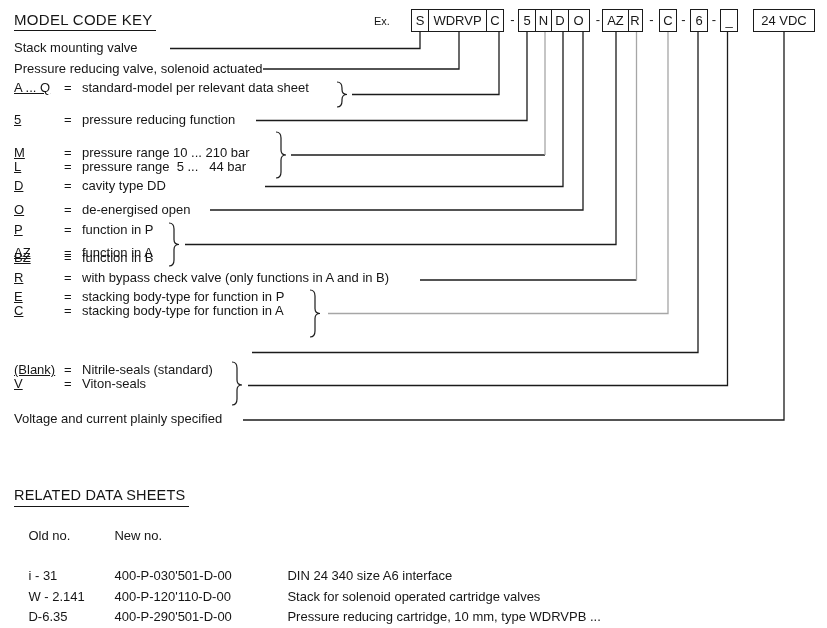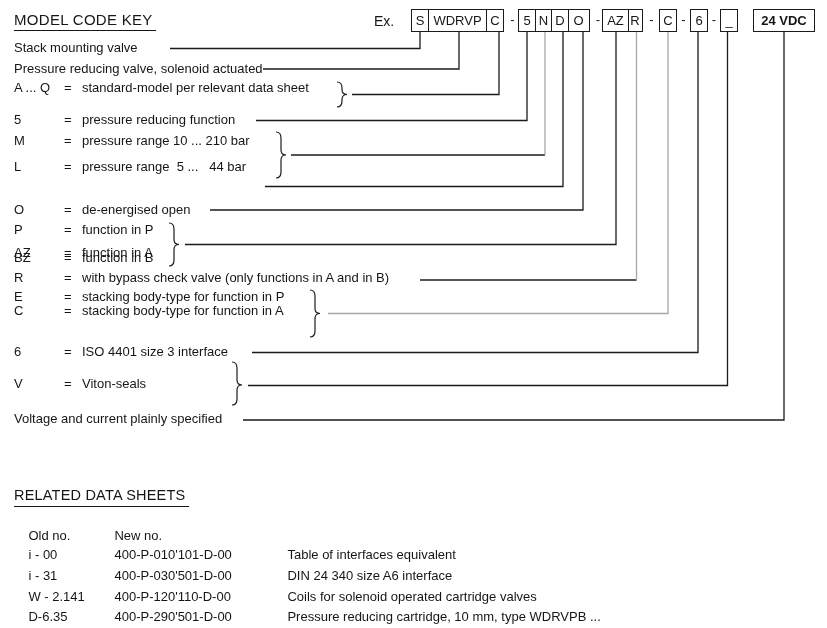--- a/index.html
+++ b/index.html
@@ -9,32 +9,32 @@
     color:#161616;overflow:hidden;padding-left:48px;
   }
   .abs{position:absolute;}
   
   .h-title{
     font-size:15px;line-height:16px;letter-spacing:.3px;
     border-bottom:1.4px solid #161616;padding:0 3px 2px 0;
     white-space:pre;
   }
   
-  .ex-label{font-size:14px;line-height:14px;}
+  .ex-label{font-size:11px;line-height:14px;}
   .grp{display:flex;top:9px;height:23px;}
   .cell{
     box-sizing:border-box;height:23px;border:1.5px solid #1b1b1b;
     margin-left:-1.5px;display:flex;align-items:center;justify-content:center;
     font-size:13px;white-space:pre;background:#fff;
   }
   .cell:first-child{margin-left:0;}
   .dash{top:9px;height:23px;line-height:22px;text-align:center;font-size:13px;}
   
   .krow{left:14px;font-size:13px;line-height:14px;white-space:pre;}
-  .kcode{display:inline-block;width:50px;white-space:pre;}
+  .kcode{display:inline-block;width:50px;white-space:pre;text-decoration:underline;}
   .keq{display:inline-block;width:18px;white-space:pre;}
   .ktext{white-space:pre;}
   
   .rt-title{
     font-size:14.5px;line-height:15px;letter-spacing:.2px;
     border-bottom:1.4px solid #161616;padding:0 4px 3px 0;white-space:pre;
   }
   .trow{left:14px;font-size:13px;line-height:14px;white-space:pre;}
   .t-old{display:inline-block;width:86px;white-space:pre;}
   .t-new{display:inline-block;width:173px;white-space:pre;}
@@ -99,51 +99,49 @@
     <div class="cell" style="width:18px">C</div>
   </div>
   <div class="abs dash" style="left:677px;width:13px;">-</div>
   <div class="abs grp" style="left:690px;">
     <div class="cell" style="width:18px">6</div>
   </div>
   <div class="abs dash" style="left:708px;width:12px;">-</div>
   <div class="abs grp" style="left:720px;">
     <div class="cell" style="width:18px">_</div>
   </div>
-  <div class="abs grp" style="left:753px;font-weight:bold;">
+  <div class="abs grp" style="left:753px;">
     <div class="cell" style="width:62px">24 VDC</div>
   </div>
 
   <div class="abs krow" style="top:41px"><span class="ktext">Stack mounting valve</span></div>
   <div class="abs krow" style="top:62px"><span class="ktext">Pressure reducing valve, solenoid actuated</span></div>
   <div class="abs krow" style="top:81px"><span class="kcode">A ... Q</span><span class="keq">=</span><span class="ktext">standard-model per relevant data sheet</span></div>
   <div class="abs krow" style="top:113px"><span class="kcode">5</span><span class="keq">=</span><span class="ktext">pressure reducing function</span></div>
-  <div class="abs krow" style="top:134px"><span class="kcode">M</span><span class="keq">=</span><span class="ktext">pressure range 10 ... 210 bar</span></div>
+  <div class="abs krow" style="top:146px"><span class="kcode">M</span><span class="keq">=</span><span class="ktext">pressure range 10 ... 210 bar</span></div>
   <div class="abs krow" style="top:160px"><span class="kcode">L</span><span class="keq">=</span><span class="ktext">pressure range  5 ...   44 bar</span></div>
+  <div class="abs krow" style="top:179px"><span class="kcode">D</span><span class="keq">=</span><span class="ktext">cavity type DD</span></div>
   <div class="abs krow" style="top:203px"><span class="kcode">O</span><span class="keq">=</span><span class="ktext">de-energised open</span></div>
   <div class="abs krow" style="top:223px"><span class="kcode">P</span><span class="keq">=</span><span class="ktext">function in P</span></div>
   <div class="abs krow" style="top:246px"><span class="kcode">AZ</span><span class="keq">=</span><span class="ktext">function in A</span></div>
   <div class="abs krow" style="top:251px"><span class="kcode">BZ</span><span class="keq">=</span><span class="ktext">function in B</span></div>
   <div class="abs krow" style="top:271px"><span class="kcode">R</span><span class="keq">=</span><span class="ktext">with bypass check valve (only functions in A and in B)</span></div>
   <div class="abs krow" style="top:290px"><span class="kcode">E</span><span class="keq">=</span><span class="ktext">stacking body-type for function in P</span></div>
   <div class="abs krow" style="top:304px"><span class="kcode">C</span><span class="keq">=</span><span class="ktext">stacking body-type for function in A</span></div>
-  <div class="abs krow" style="top:345px"><span class="kcode">6</span><span class="keq">=</span><span class="ktext">ISO 4401 size 3 interface</span></div>
+  <div class="abs krow" style="top:363px"><span class="kcode">(Blank)</span><span class="keq">=</span><span class="ktext">Nitrile-seals (standard)</span></div>
   <div class="abs krow" style="top:377px"><span class="kcode">V</span><span class="keq">=</span><span class="ktext">Viton-seals</span></div>
   <div class="abs krow" style="top:412px"><span class="ktext">Voltage and current plainly specified</span></div>
 
   <div class="abs rt-title" style="left:14px;top:488px;">RELATED DATA SHEETS</div>
   <div class="abs trow" style="top:515px;">
     <span class="t-old">Old no.</span><span class="t-new">New no.</span>
   </div>
-  <div class="abs trow" style="top:534px;">
-    <span class="t-old">i - 00</span><span class="t-new">400-P-010'101-D-00</span><span>Table of interfaces equivalent</span>
-  </div>
   <div class="abs trow" style="top:555px;">
     <span class="t-old">i - 31</span><span class="t-new">400-P-030'501-D-00</span><span>DIN 24 340 size A6 interface</span>
   </div>
   <div class="abs trow" style="top:576px;">
-    <span class="t-old">W - 2.141</span><span class="t-new">400-P-120'110-D-00</span><span>Coils for solenoid operated cartridge valves</span>
+    <span class="t-old">W - 2.141</span><span class="t-new">400-P-120'110-D-00</span><span>Stack for solenoid operated cartridge valves</span>
   </div>
   <div class="abs trow" style="top:596px;">
     <span class="t-old">D-6.35</span><span class="t-new">400-P-290'501-D-00</span><span>Pressure reducing cartridge, 10 mm, type WDRVPB ...</span>
   </div>
 
 </div>
 
 </body></html>

